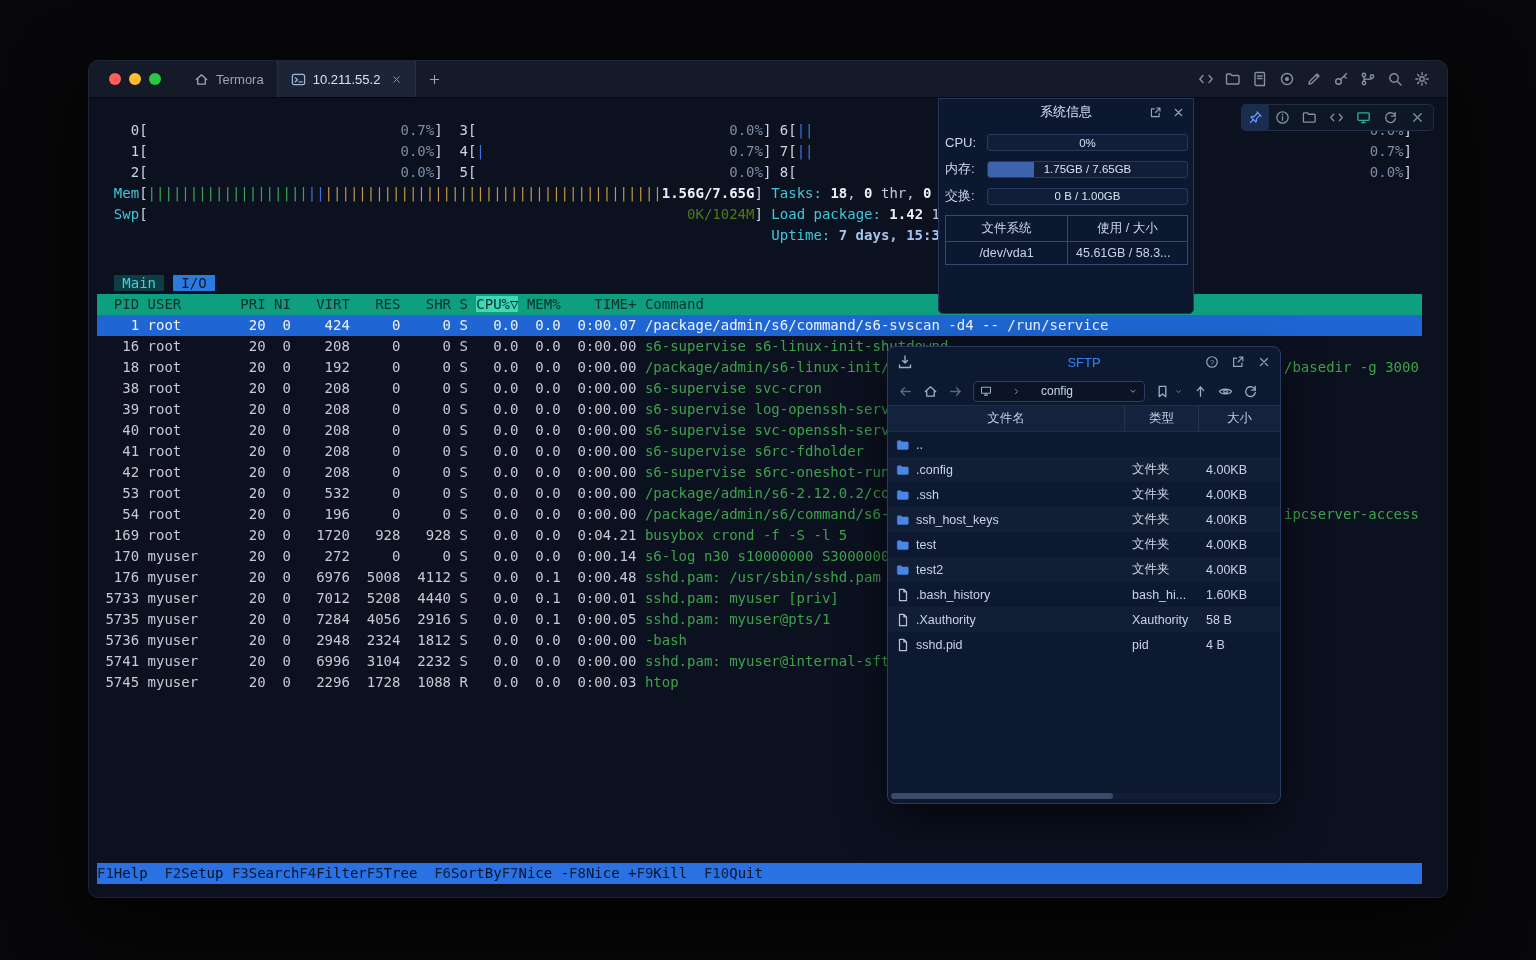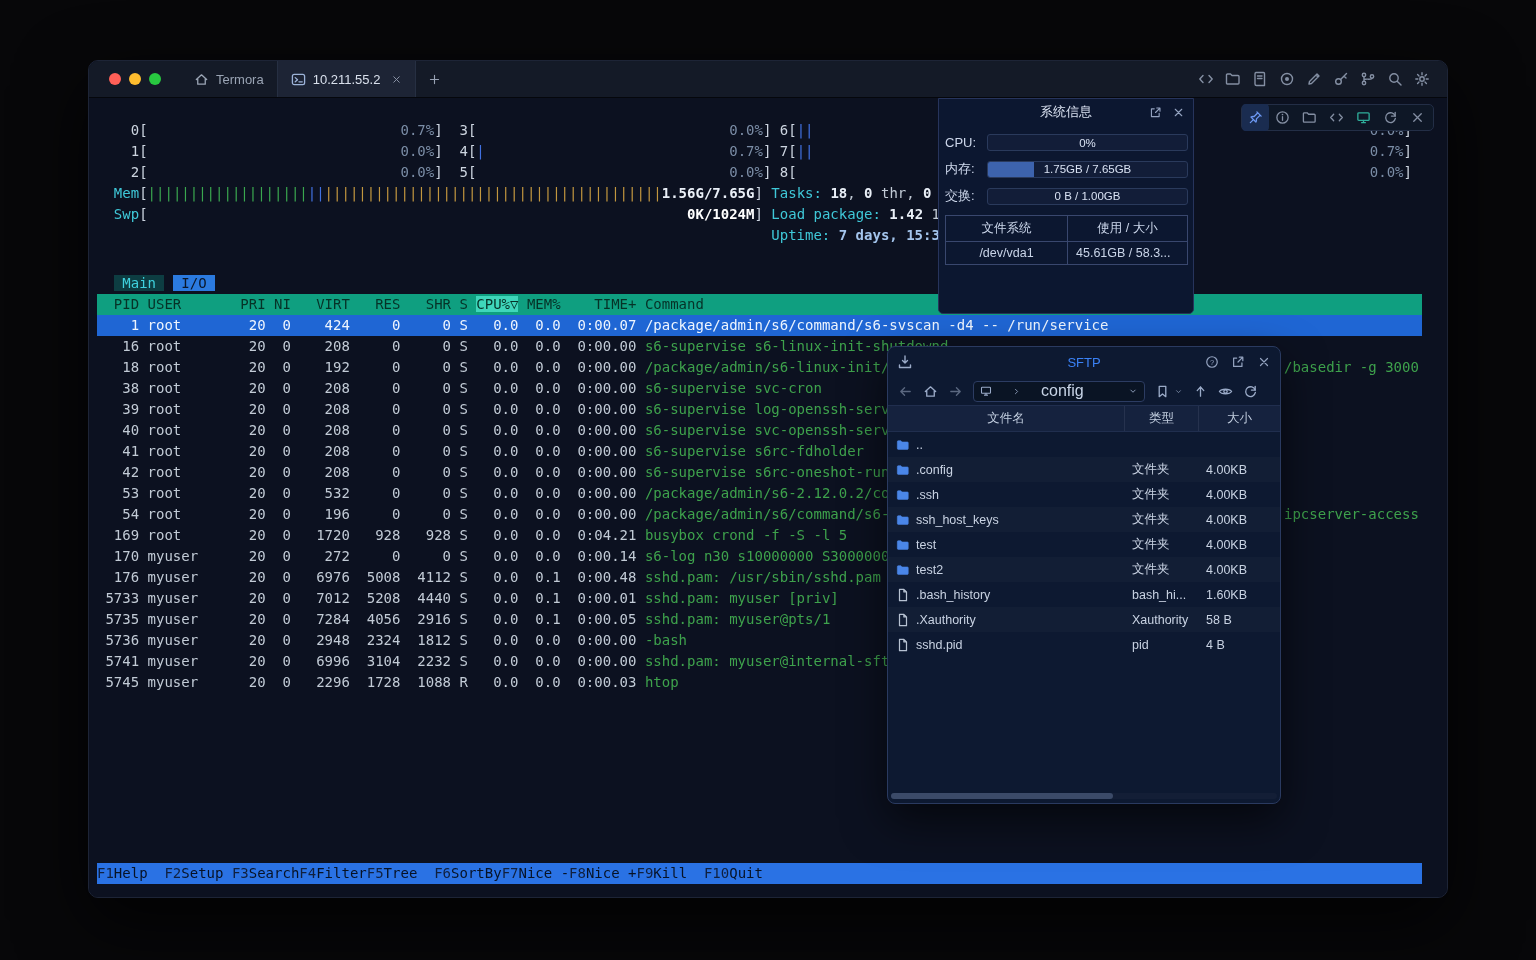--- a/index.html
+++ b/index.html
@@ -18,21 +18,21 @@
   .tabterm{color:#9db3d8}
   .newtab{display:flex;align-items:center;padding:0 12px;color:#98a2b4}
   .newtab svg{width:13px;height:13px}
   .tbicons{margin-left:auto;display:flex;align-items:center;padding-right:12px}
   .islot{width:27px;height:27px;display:flex;align-items:center;justify-content:center;color:#848fa3}
   .islot svg{width:16px;height:16px}
   
   .term{position:absolute;left:0;top:37px;right:0;bottom:0;background:#0c1120;font-family:"DejaVu Sans Mono",monospace;font-size:14px}
   .tline{position:absolute;left:8px;height:21px;line-height:21px;white-space:pre;color:#c2cbd6}
   .wht{color:#cdd5e0}.cyan{color:#3fc8d8}.pct{color:#7b8da6}.txt{color:#c2cbd6}
-  .bval{color:#e9eff7;font-weight:bold}.dval{color:#ffffff;font-weight:bold}.uval{color:#a3c4ec;font-weight:bold}
+  .bval{color:#e9eff7;font-weight:bold}.dval{color:#4d7c0f;font-weight:normal}.uval{color:#a3c4ec;font-weight:bold}
   .mbar{color:#4070e0}.seg-green{color:#3aa74f}.seg-blue{color:#4070e0}.seg-yellow{color:#c2973f}
   .tabA{background:#0d3d42;color:#3fd2de}.tabB{background:#2b7adf;color:#0b1729}
   .hrow{width:1325px;background:#0f9f80;color:#063227}
   .hl{background:#3fd6ba;color:#063227}
   .cmd{color:#3ea24c}
   .prow.sel{width:1325px;background:#1f66d4;color:#eef5fe}
   .prow.sel .cmd{color:#eef5fe}
   .fbar{position:absolute;left:8px;top:765px;width:1325px;height:21px;line-height:21px;white-space:pre;background:#2a72e4}
   .fk{color:#10203f}.fl{color:#071225}
   
@@ -60,21 +60,21 @@
   
   .sftp{position:absolute;left:798px;top:285px;width:394px;height:458px;background:#0d1931;border:1px solid #2a3a60;border-radius:8px;box-shadow:0 16px 44px rgba(0,0,0,.6);z-index:6;display:flex;flex-direction:column}
   .sf-title{height:30px;position:relative;display:flex;align-items:center;justify-content:center;font-size:13px;color:#3b82f6}
   .sf-dl{position:absolute;left:9px;top:7px;width:16px;height:16px;color:#9babc8}
   .sf-acts{position:absolute;right:9px;top:0;height:30px;display:flex;align-items:center;gap:12px;color:#93a2bf}
   .sf-acts svg{width:14px;height:14px}
   .sf-toolbar{height:28px;display:flex;align-items:center;padding:0 10px;gap:10px}
   .sf-toolbar .nav{width:15px;height:15px;color:#9babc8;flex:0 0 auto}
   .sf-toolbar .nav.dis{color:#5b6880}
   .sf-toolbar .tinyc{width:9px;height:9px;margin-left:-6px;color:#8494b0}
-  .pathbox{width:172px;height:21px;border:1px solid #2c3c62;background:#0a1424;border-radius:4px;display:flex;align-items:center;gap:20px;padding:0 6px;font-size:16px;color:#c8d4e6}
+  .pathbox{width:172px;height:21px;border:1px solid #2c3c62;background:#0a1424;border-radius:4px;display:flex;align-items:center;gap:20px;padding:0 6px;font-size:12px;color:#c8d4e6}
   .pathbox svg{width:12px;height:12px;color:#9babc8}
   .pathbox .chev{width:9px;height:9px}
   .pathbox .caret{margin-left:auto;width:10px;height:10px}
   .sf-head{height:27px;display:grid;grid-template-columns:236px 74px 82px;background:#15223e;border-top:1px solid #202e4e;border-bottom:1px solid #202e4e;font-size:12.5px;color:#c2cedf}
   .sf-head span{display:flex;align-items:center;justify-content:center}
   .sf-head span+span{border-left:1px solid #26324e}
   .sf-rows{height:225px}
   .frow{height:25px;display:grid;grid-template-columns:236px 74px 82px;font-size:12.5px;color:#c9d3e3;align-items:center}
   .frow.alt{background:rgba(255,255,255,.025)}
   .fc.name{display:flex;align-items:center;gap:6px;padding-left:8px;overflow:hidden}

